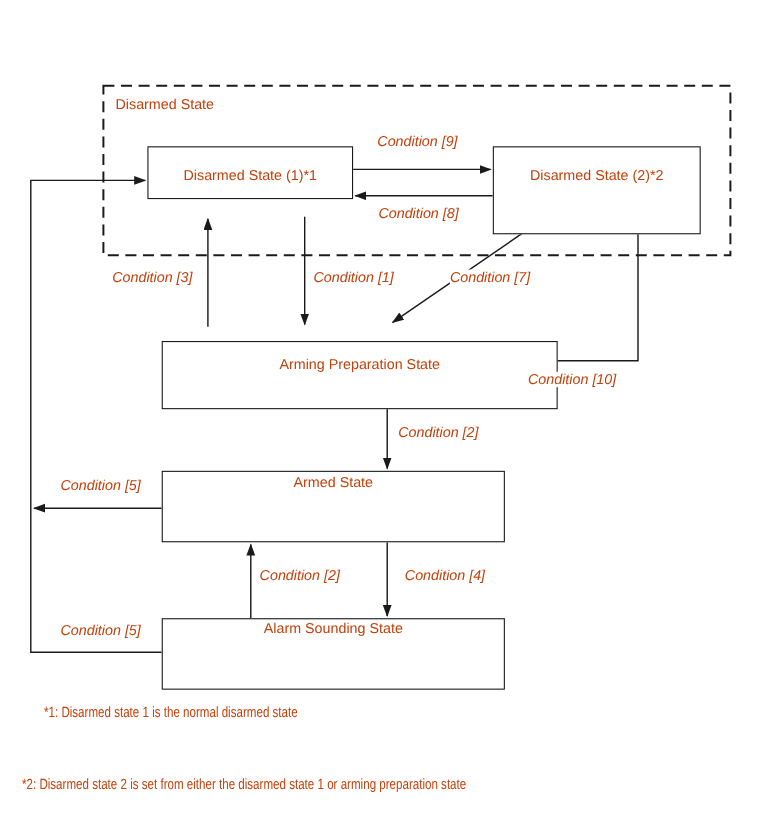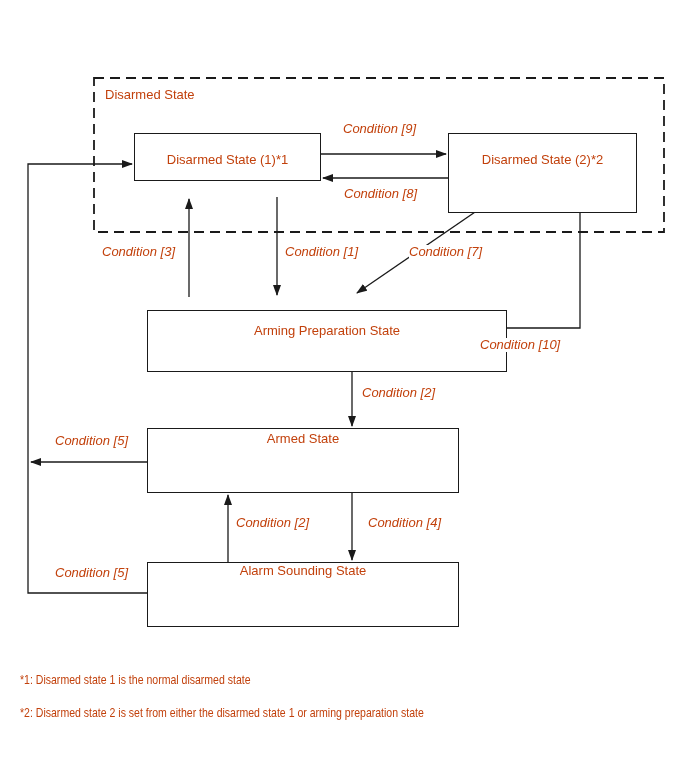--- a/index.html
+++ b/index.html
@@ -69,21 +69,21 @@
     position: absolute;
     left: 20px;
     font-size: 13.5px;
     white-space: nowrap;
   }
   .footnote-inner {
     display: inline-block;
     transform: scaleX(0.78);
     transform-origin: 0 0;
   }
-  .footnote-1 { top: 672px; }
+  .footnote-1 { top: 640px; margin-left: 20px; }
   .footnote-2 { top: 705px; }
 </style>
 </head>
 <body>
 
 <div class="canvas">
 
   <svg class="wires" viewBox="0 0 691 757" xmlns="http://www.w3.org/2000/svg">
     <defs>
       <marker id="arr" markerUnits="userSpaceOnUse" markerWidth="12" markerHeight="9" refX="10" refY="4" orient="auto">

